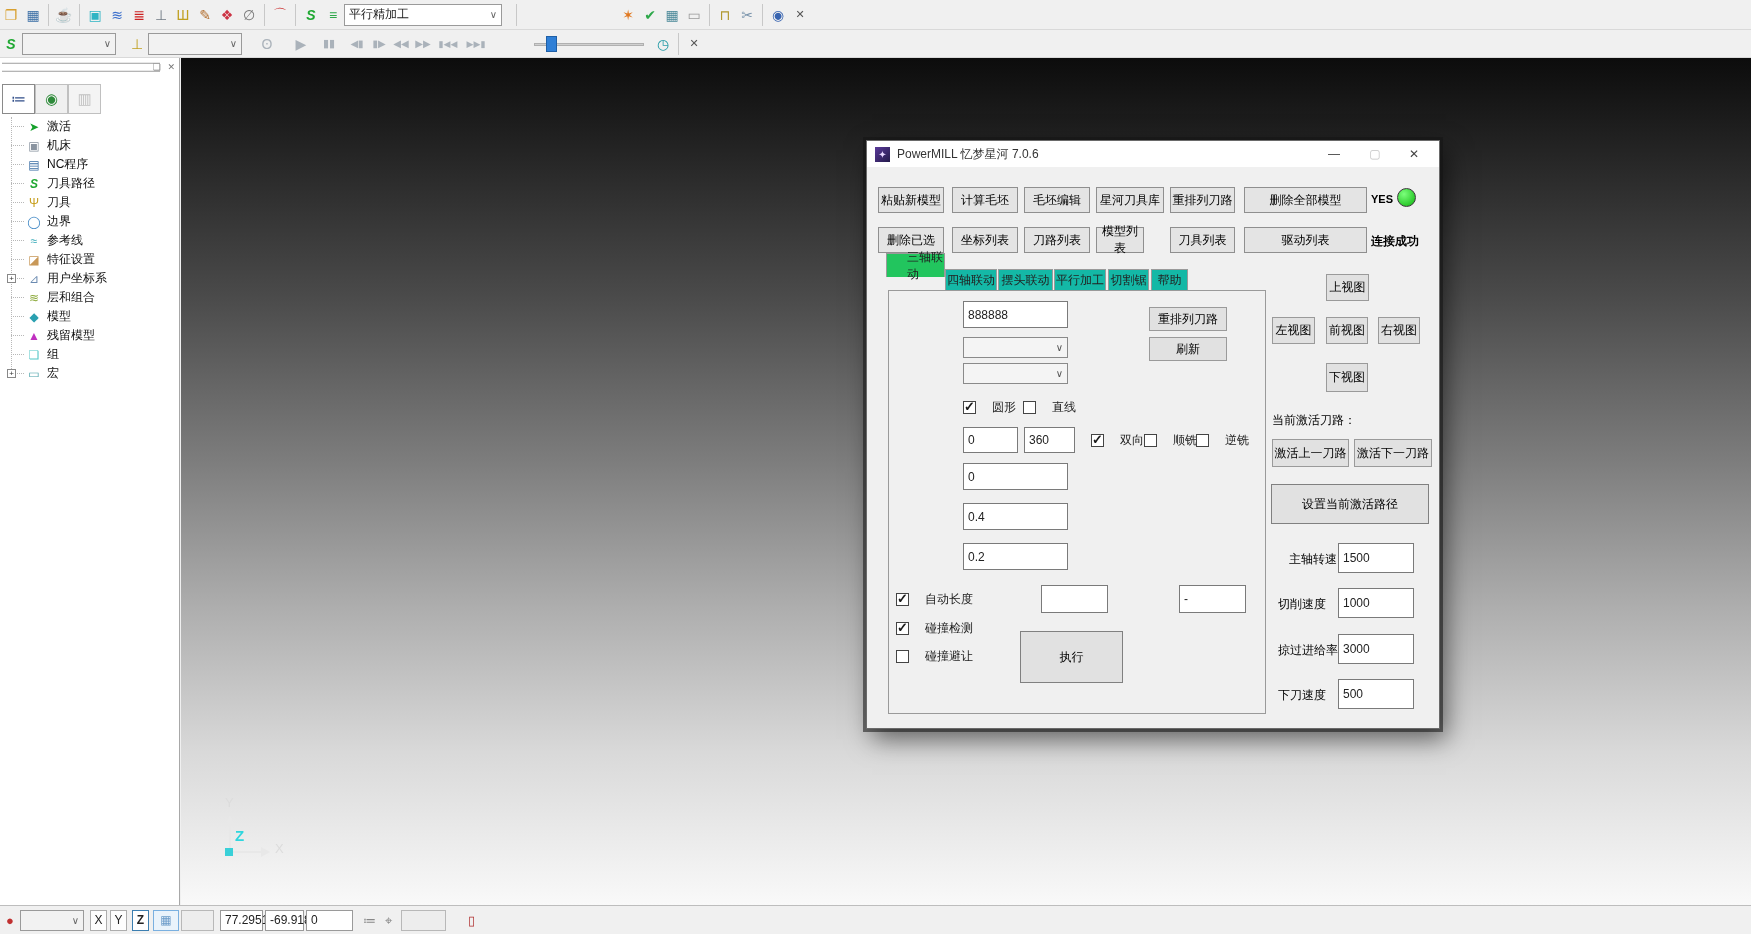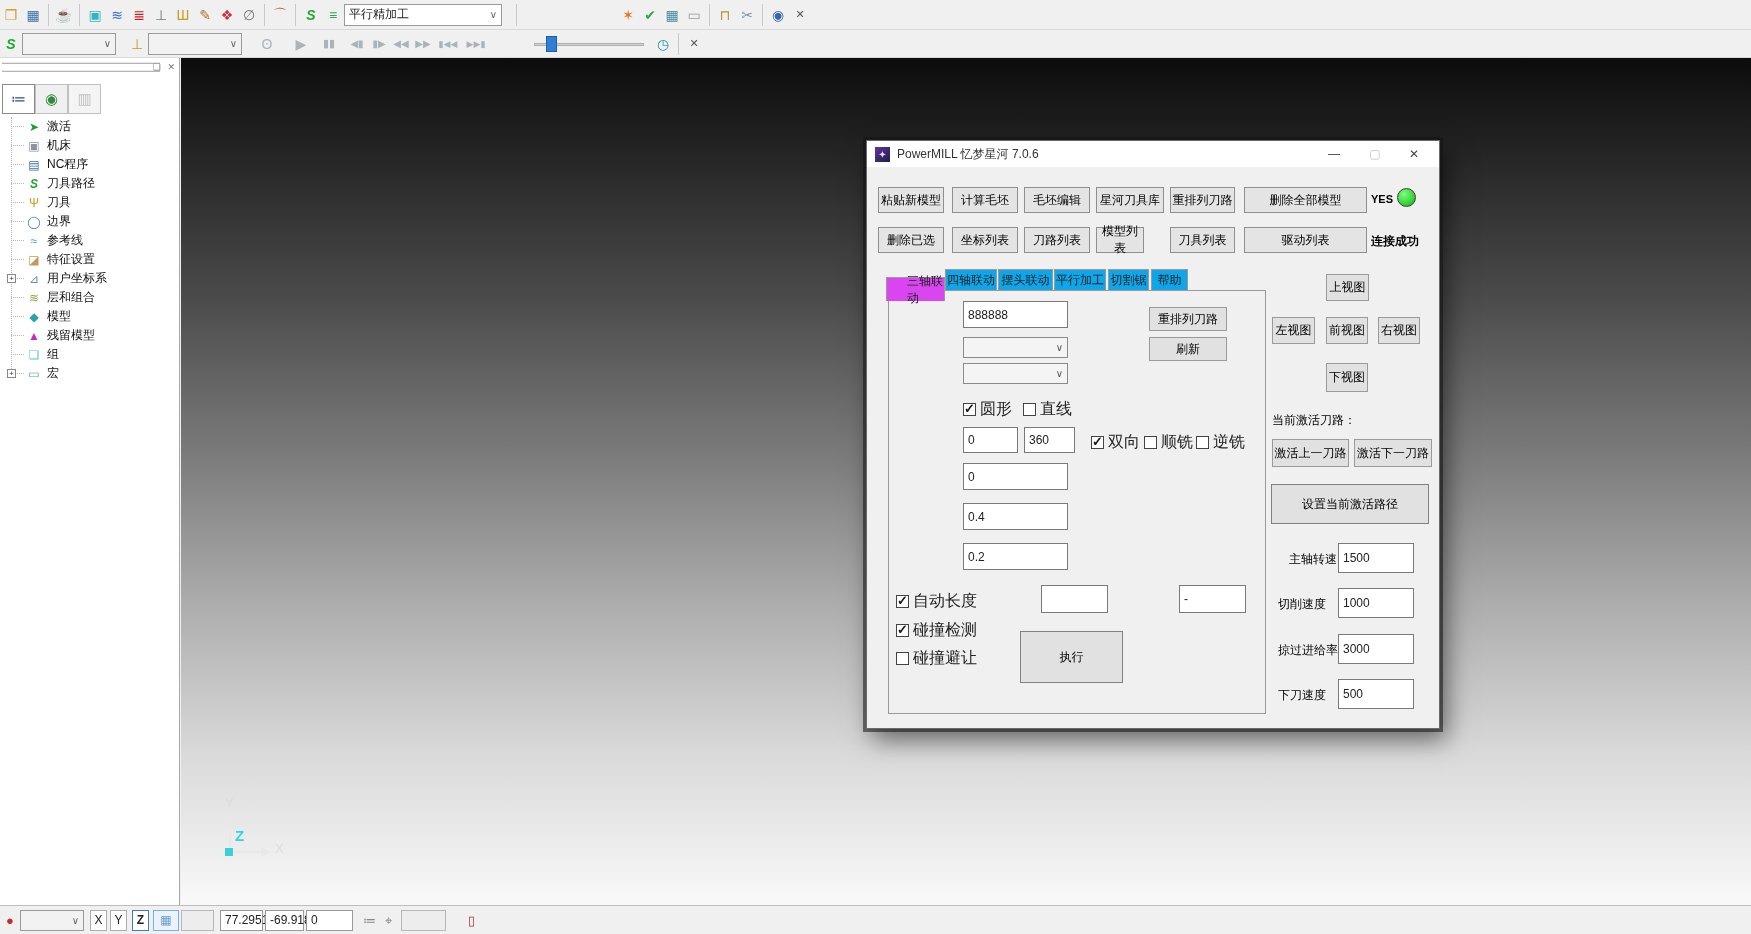--- a/index.html
+++ b/index.html
@@ -58,32 +58,32 @@
   #dlg-title .ttl { font-size:12px; color:#333; }
   .winbtn { position:absolute; top:0; width:34px; height:26px; text-align:center; line-height:26px; font-size:12px; color:#444; }
   .winbtn.dim { color:#c4c4c4; }
   #dlg-menu { position:absolute; left:0; top:26px; right:0; height:22px; background:#f7f7f7; display:flex; align-items:center; padding-left:12px; gap:0; border-bottom:1px solid #ececec; }
   .mitem { padding:0 9px; font-size:12px; color:#222; height:22px; line-height:22px; }
 
   .qbtn { position:absolute; height:26px; background:#e4e4e4; border:1px solid #8f8f8f; font-size:12px; text-align:center; display:flex; align-items:center; justify-content:center; color:#000; }
   .magenta { color:#d400d4; font-weight:bold; }
   #led { position:absolute; left:530px; top:47px; width:19px; height:19px; border-radius:50%; background:radial-gradient(circle at 35% 30%,#7bff7b,#2ecb2e 70%,#1d9a1d); border:1px solid #3a3a3a; }
 
-  .tab { position:absolute; top:128px; height:22px; background:#0ea5e9; border:1px solid #9a9a9a; font-size:12px; display:flex; align-items:center; justify-content:center; }
-  .tab.active { background:#d946ef; height:24px; top:136px; border-bottom:none; z-index:3;padding-left:20px; }
+  .tab { position:absolute; top:128px; height:22px; background:#14b8a6; border:1px solid #9a9a9a; font-size:12px; display:flex; align-items:center; justify-content:center; }
+  .tab.active { background:#22c55e; height:24px; top:112px; border-bottom:none; z-index:3;padding-left:20px; }
   #gbox { position:absolute; left:21px; top:149px; width:378px; height:424px; background:#f0f0f0; border:1px solid #9a9a9a; z-index:1; }
 
   .flabel { position:absolute; font-size:12px; color:#000; white-space:nowrap; }
   .finput { position:absolute; background:#fff; border:1px solid #7a7a7a; font-size:12px; padding:8px 4px; display:flex; align-items:center; white-space:pre; }
   .fcombo { position:absolute; background:#f4f4f4; border:1px solid #8a8a8a; display:flex; align-items:center; justify-content:flex-end; padding:0 4px; }
   .fcombo .chev { color:#555; font-size:10px; }
   .dbtn { position:absolute; background:#e1e1e1; border:1px solid #9a9a9a; font-size:12px; display:flex; align-items:center; justify-content:center; color:#000; }
   .cb { display:inline-block; width:13px; height:13px; background:#fff; border:1px solid #444; position:relative; vertical-align:-2px; }
   .cb[data-checked="true"]::before { content:"✓"; position:absolute; left:0px; top:-3px; font-size:13px; font-weight:bold; color:#1a1a1a; }
-  .cbwrap { position:absolute; display:flex; align-items:center; gap:4px; font-size:16px; white-space:nowrap; }
+  .cbwrap { position:absolute; display:flex; align-items:center; gap:16px; font-size:12px; white-space:nowrap; }
 
   
   #statusbar { position:absolute; left:0; top:905px; width:1751px; height:29px; background:#f0f0f0; border-top:1px solid #bdbdbd; }
   .sb { position:absolute; top:4px; height:21px; }
   .sbtn { border:1px solid #adadad; background:#fdfdfd; width:17px; text-align:center; line-height:19px; font-size:12px; }
   .sbtn.active { border:1px solid #3c7fb1; background:#ffffff; font-weight:bold; }
   .sfield { border:1px solid #9a9a9a; background:#fff; font-size:12px; padding:0 4px; line-height:19px; }
   .ssunken { border:1px solid #b8b8b8; background:#ededed; }
   .sico { font-size:13px; color:#888; line-height:21px; }
 </style>

